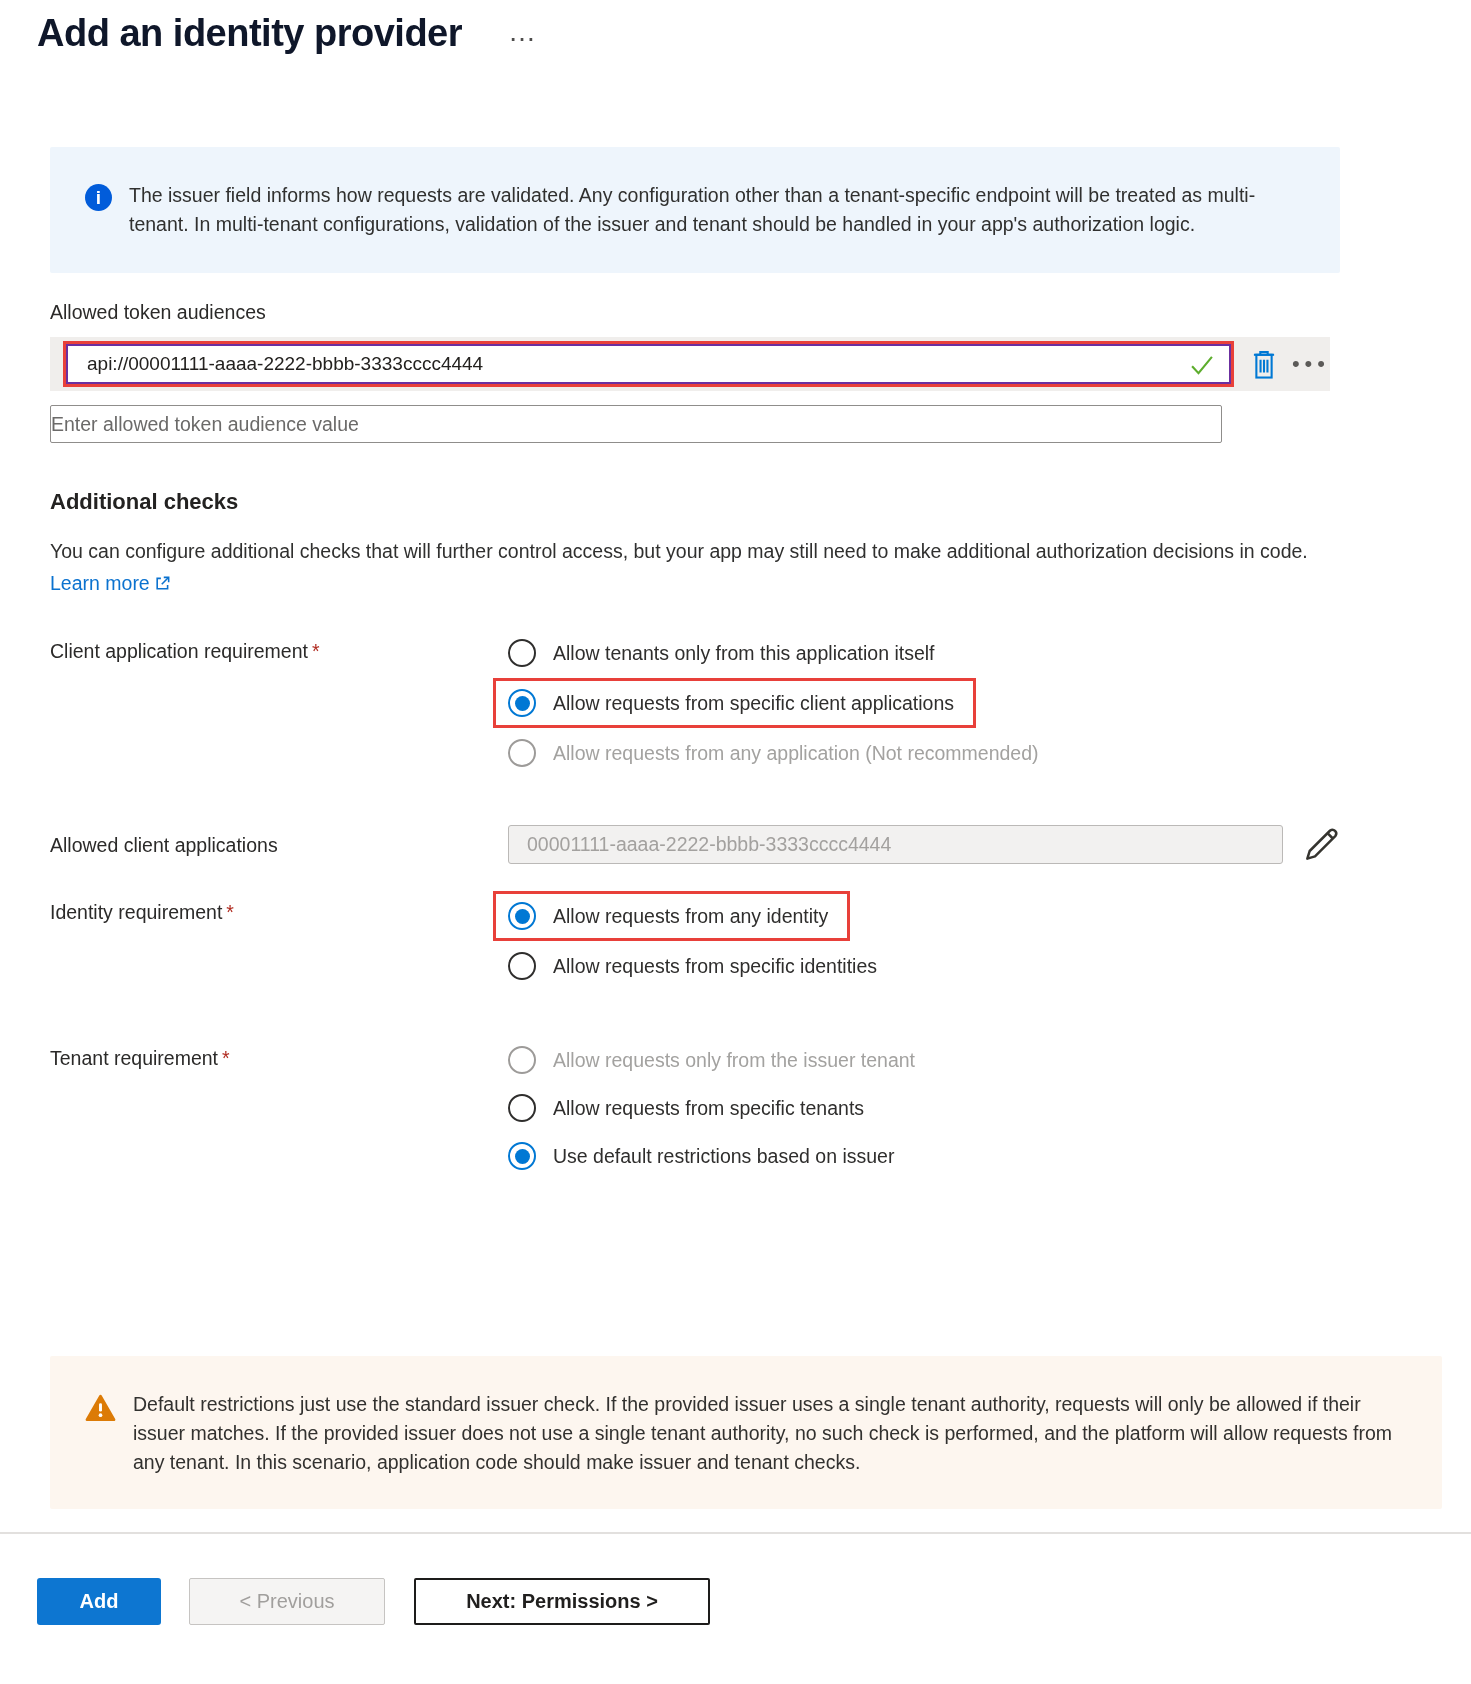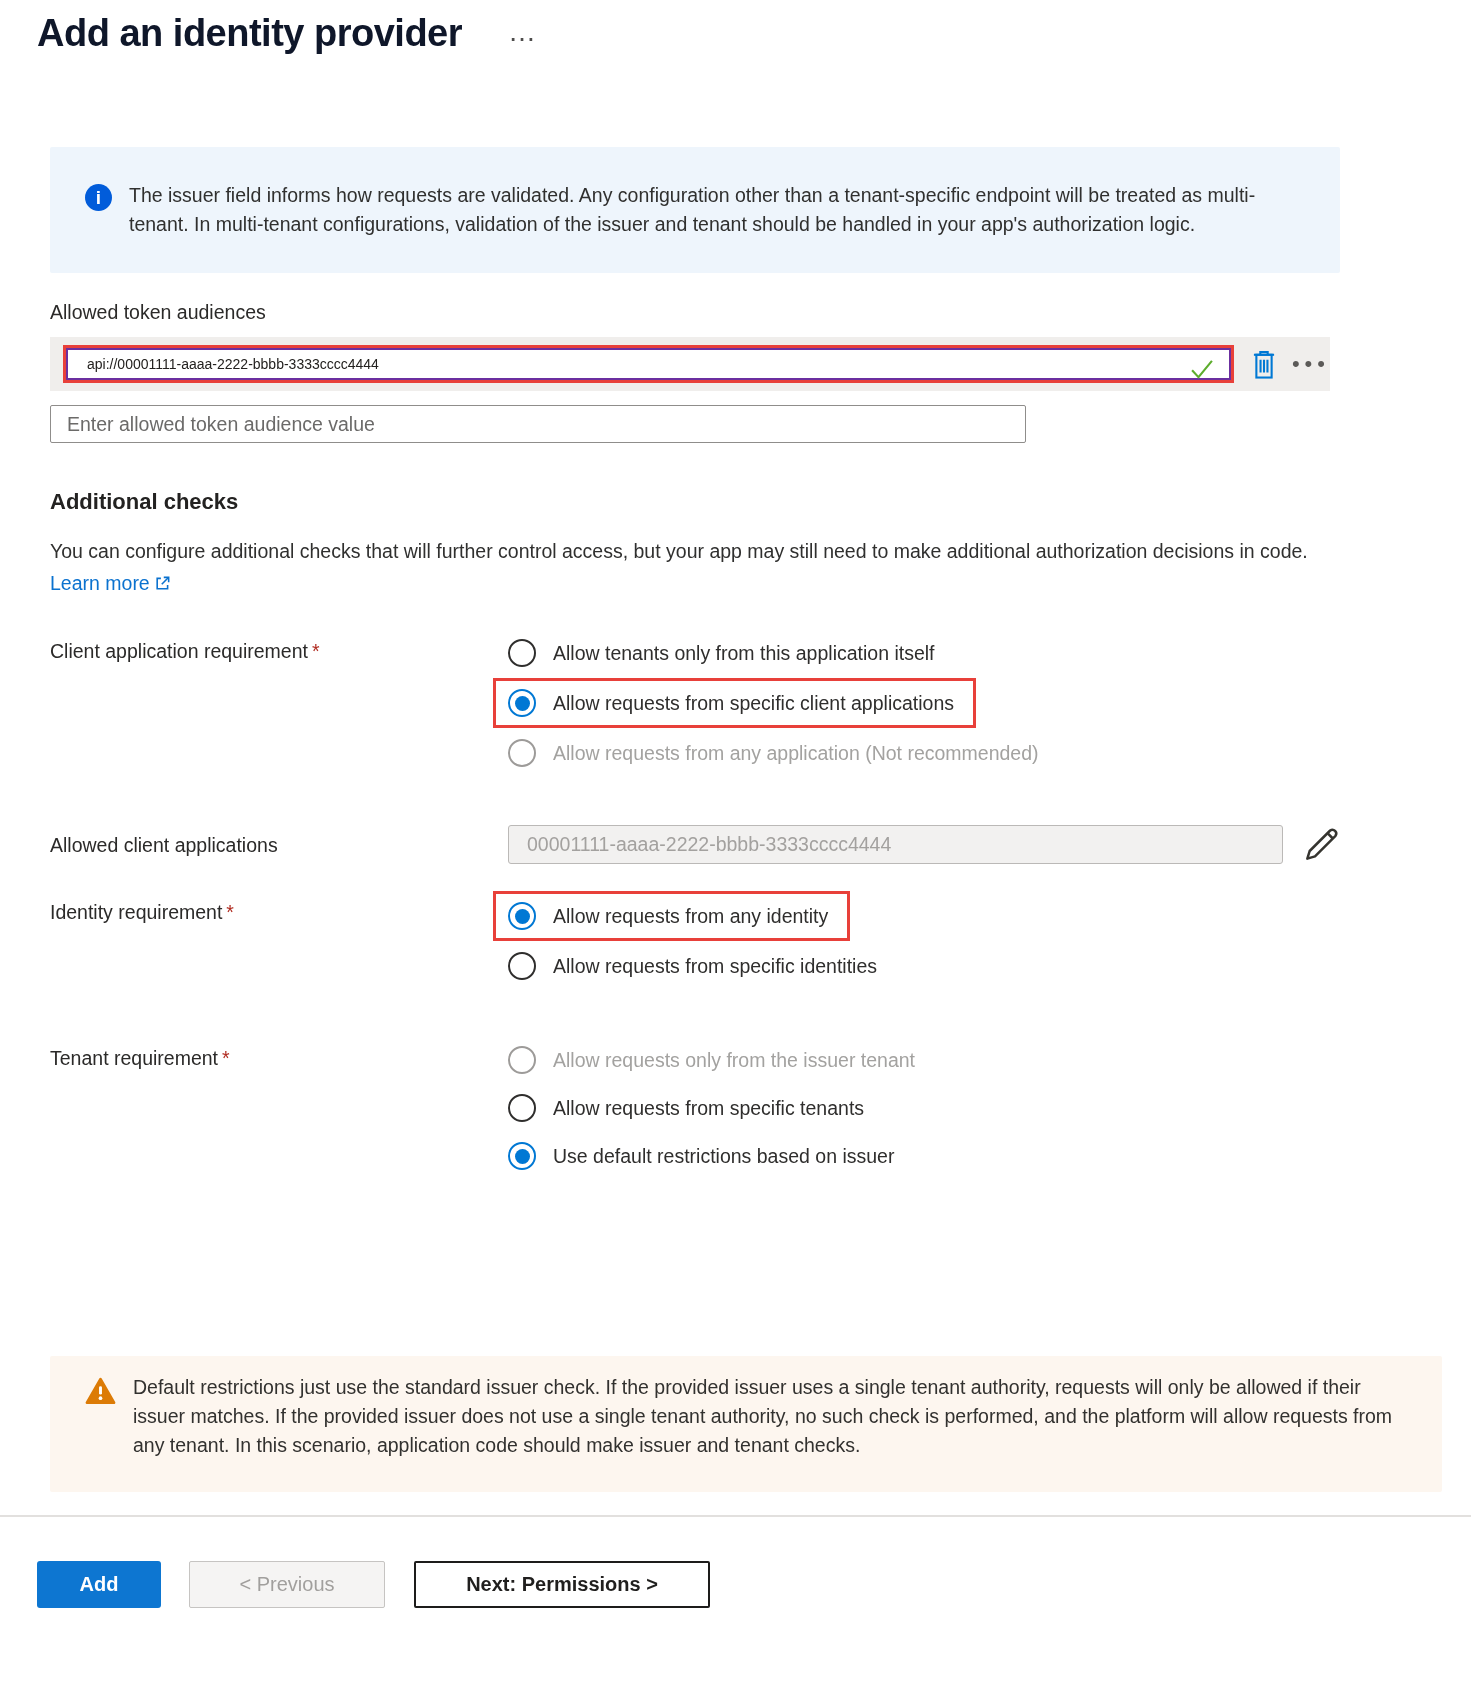--- a/index.html
+++ b/index.html
@@ -41,33 +41,33 @@
     margin-top:13px; width:1280px; height:54px; background:#f0eeec;
     display:flex; align-items:center;
   }
   .input-annotation {
     border:3px solid #e8403a; margin-left:13px; width:1174px; background:#fff;
   }
   .focus-border {
     border:2px solid #6b2fa0; display:flex; align-items:center; position:relative; background:#fff;
   }
   .token-input {
-    border:none; outline:none; height:28px; flex:1; font-size:14px;
+    border:none; outline:none; height:36px; flex:1; font-size:19px;
     padding:0 52px 0 19px; color:#23211f; background:transparent; font-family:inherit;
   }
   .check-icon { position:absolute; right:13px; top:6px; }
   .delete-icon { margin-left:15px; cursor:pointer; flex:none; display:flex; }
   .strip-dots {
     margin-left:13px; color:#5c5a58; font-size:22px; letter-spacing:5px;
     cursor:pointer; user-select:none; line-height:10px;
   }
   .new-token-input {
-    display:block; margin-top:14px; width:976px; height:38px;
+    display:block; margin-top:14px; width:1172px; height:38px;
     border:1.5px solid #8f8d8b; border-radius:2px; font-size:19.5px;
-    padding:0 16px; color:#3a3938; font-family:inherit; outline:none;
+    padding:0 0; color:#3a3938; font-family:inherit; outline:none;
   }
   .new-token-input::placeholder { color:#6b6a69; opacity:1; }
 
   
   .section-heading { margin:46px 0 0; font-size:22px; font-weight:bold; color:#232221; }
   .section-desc { margin:20px 0 0; font-size:19.5px; line-height:32px; color:#30302f; max-width:1260px; }
   .learn-more { color:#0b72cf; text-decoration:none; cursor:pointer; white-space:nowrap; }
   .ext-icon { vertical-align:-2px; margin-left:4px; }
 
   
@@ -101,21 +101,21 @@
   }
   .edit-icon { margin-left:18px; cursor:pointer; display:flex; }
 
   .row-identity { margin-top:26px; }
   .row-tenant { margin-top:46px; }
   .row-apps { margin-top:46px; }
 
   
   .warning-banner {
     margin-top:176px; width:1392px; background:#fdf6ef; border-radius:2px;
-    display:flex; gap:17px; padding:17px 45px 32px 35px;
+    display:flex; gap:17px; padding:34px 45px 32px 35px;
   }
   .warning-icon { flex:none; margin-top:4px; display:flex; }
   .warning-banner p { margin:0; font-size:19.5px; line-height:29px; color:#32312f; max-width:1270px; }
 
   
   .divider { margin:23px 0 0 -50px; width:1471px; height:2px; background:#e2e0de; }
   .footer { margin-top:44px; margin-left:-13px; display:flex; align-items:center; }
   .footer button { font-family:inherit; cursor:pointer; }
   .btn-add {
     width:124px; height:47px; background:#0d76d1; color:#fff; font-weight:bold;

